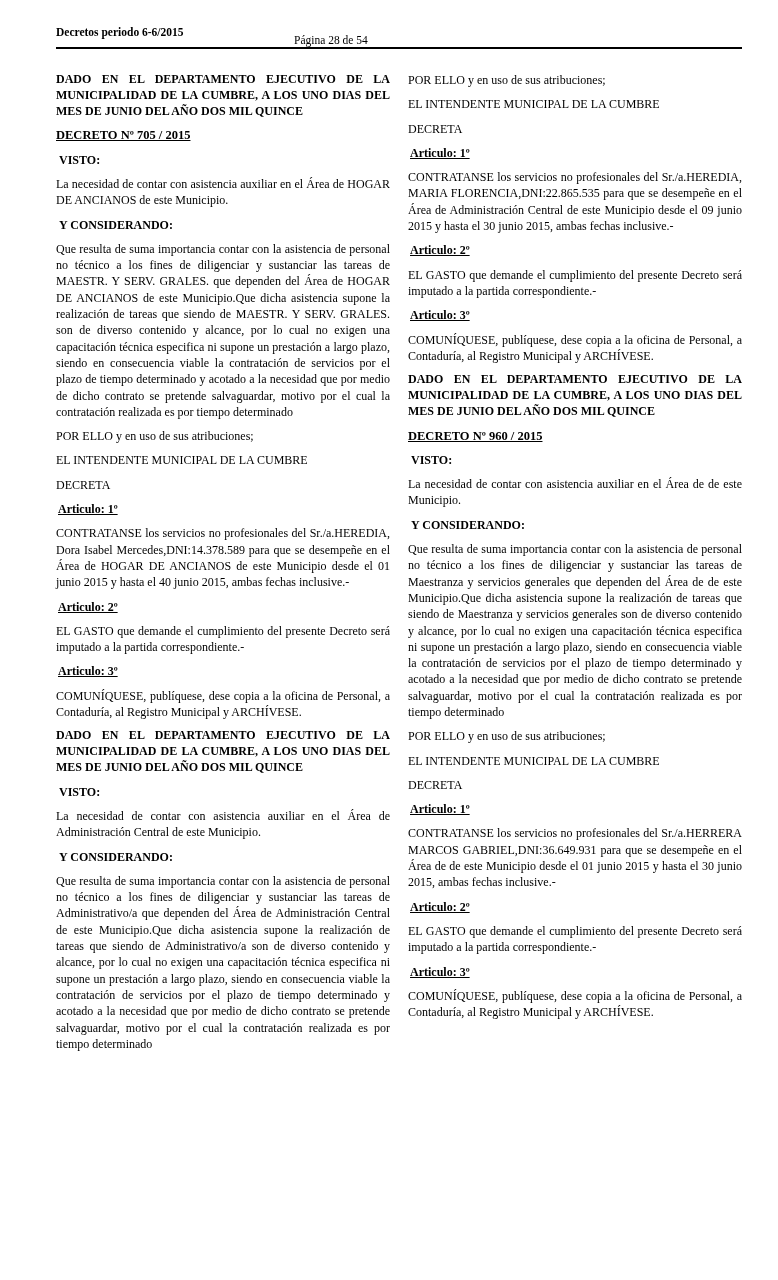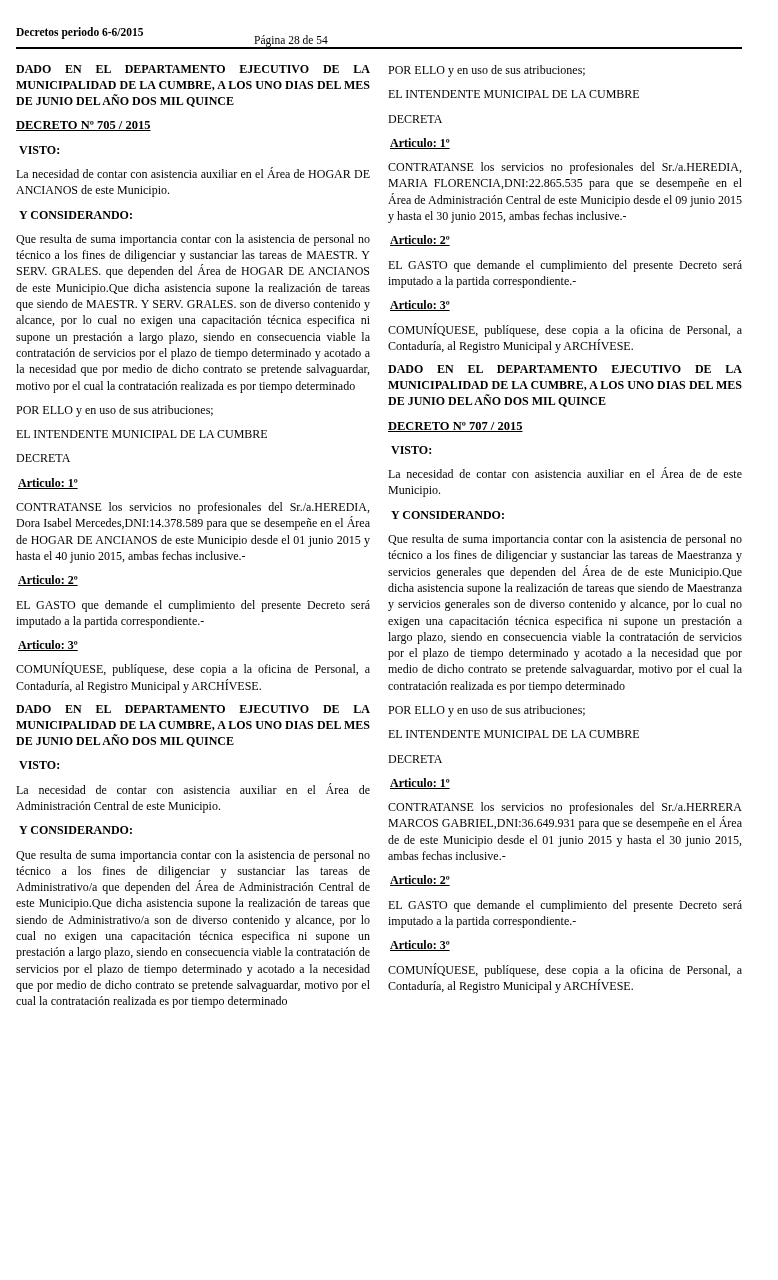--- a/index.html
+++ b/index.html
@@ -5,29 +5,29 @@
   html, body { margin: 0; padding: 0; }
   body {
     width: 778px; height: 1280px;
     background: #ffffff;
     font-family: "Liberation Serif", serif;
     color: #000;
   }
   .page {
     box-sizing: border-box;
     width: 778px; height: 1280px;
-    padding: 26px 36px 0 16px;
+    padding: 26px 36px 0 56px;
     overflow: hidden;
     background: #fff;
   }
   .header { position: relative; height: 16px; font-size: 11.5px; }
   .doc-title { font-weight: bold; }
   .page-number { position: absolute; left: 238px; top: 8px; }
   .header-rule { border-top: 2px solid #000; margin-top: 5px; }
-  .columns { display: flex; gap: 18px; margin-top: 11px; }
+  .columns { display: flex; gap: 18px; margin-top: 21px; }
   .col { flex: 1; min-width: 0; font-size: 12px; line-height: 16.3px; }
   p.blk { margin: 0 0 8px 0; }
   .dado {
     font-weight: bold;
     text-align: justify;
     line-height: 15.8px;
     margin: 14px 0 8px 0;
   }
   .col .blk:first-child { margin-top: 2px; }
   .decree-title {
@@ -87,21 +87,21 @@
         <p class="blk para">POR ELLO y en uso de sus atribuciones;</p>
         <p class="blk centerline">EL INTENDENTE MUNICIPAL DE LA CUMBRE</p>
         <p class="blk centerline">DECRETA</p>
         <p class="blk article">Articulo: 1º</p>
         <p class="blk para">CONTRATANSE los servicios no profesionales del Sr./a.HEREDIA, MARIA FLORENCIA,DNI:22.865.535 para que se desempeñe  en  el Área de Administración Central de este Municipio desde el 09 junio 2015 y hasta el 30 junio 2015,  ambas fechas inclusive.-</p>
         <p class="blk article">Articulo: 2º</p>
         <p class="blk para">EL GASTO que demande el cumplimiento del presente Decreto será imputado a la partida correspondiente.-</p>
         <p class="blk article">Articulo: 3º</p>
         <p class="blk para">COMUNÍQUESE, publíquese, dese copia a la oficina de Personal, a  Contaduría, al Registro Municipal  y ARCHÍVESE.</p>
         <p class="blk dado">DADO EN EL DEPARTAMENTO EJECUTIVO DE LA MUNICIPALIDAD DE LA CUMBRE, A LOS UNO DIAS DEL MES DE JUNIO DEL AÑO DOS MIL QUINCE</p>
-        <p class="blk decree-title">DECRETO Nº 707 / 2015</p>
+        <p class="blk decree-title">DECRETO Nº 960 / 2015</p>
         <p class="blk section">VISTO:</p>
         <p class="blk para">La necesidad de contar con asistencia auxiliar en el Área de de este Municipio.</p>
         <p class="blk section">Y CONSIDERANDO:</p>
         <p class="blk para">Que resulta de suma importancia contar con la asistencia de personal no técnico a los fines de diligenciar y sustanciar las tareas de Maestranza y servicios generales que dependen del Área de  de este Municipio.Que dicha asistencia supone la realización de tareas que siendo de Maestranza y servicios generales son de diverso contenido y alcance, por lo cual no exigen una capacitación técnica especifica ni supone un prestación a largo plazo, siendo en consecuencia viable la contratación de servicios por el plazo de tiempo determinado y acotado  a la necesidad que por medio de dicho contrato se pretende salvaguardar, motivo por el cual la contratación realizada es por tiempo determinado</p>
         <p class="blk para">POR ELLO y en uso de sus atribuciones;</p>
         <p class="blk centerline">EL INTENDENTE MUNICIPAL DE LA CUMBRE</p>
         <p class="blk centerline">DECRETA</p>
         <p class="blk article">Articulo: 1º</p>
         <p class="blk para">CONTRATANSE los servicios no profesionales del Sr./a.HERRERA MARCOS GABRIEL,DNI:36.649.931 para que se desempeñe en el Área de de este Municipio desde el 01 junio 2015 y hasta el 30 junio 2015,  ambas fechas inclusive.-</p>
         <p class="blk article">Articulo: 2º</p>

